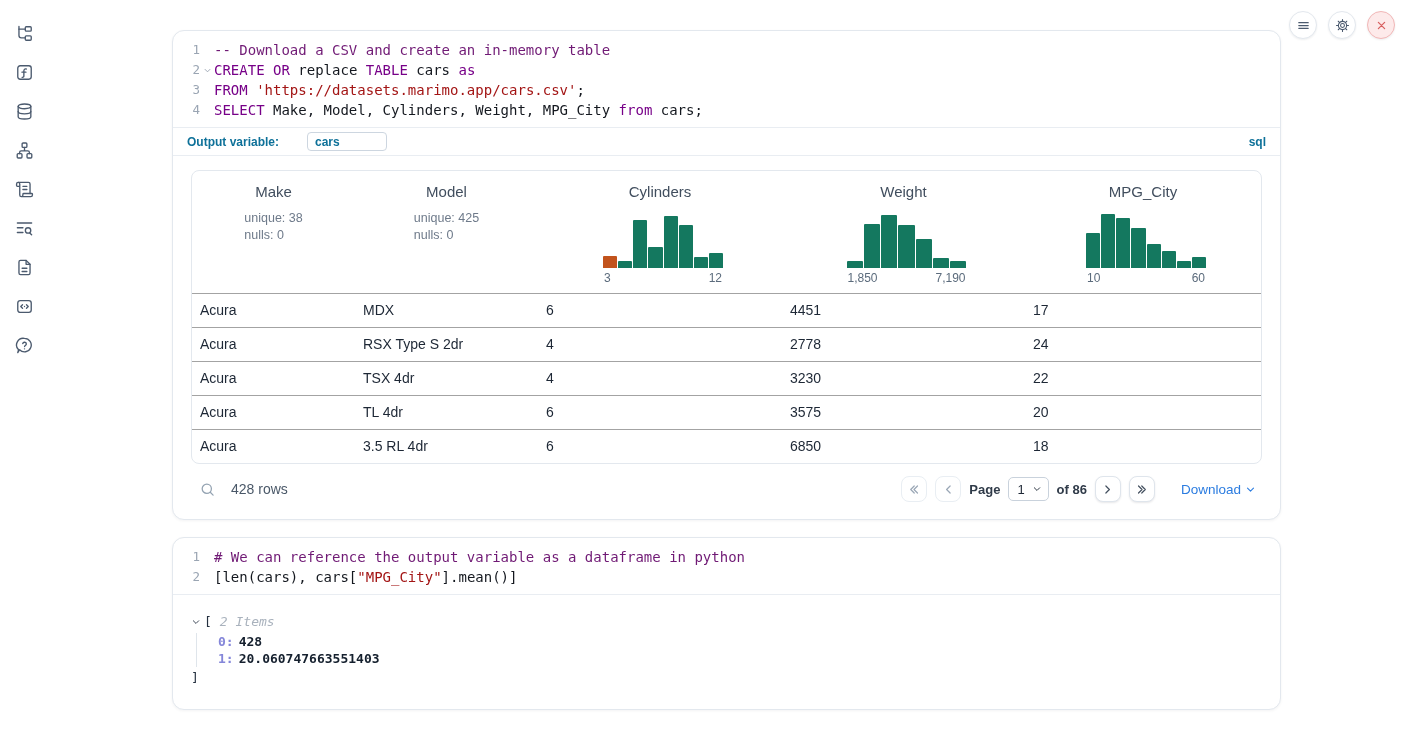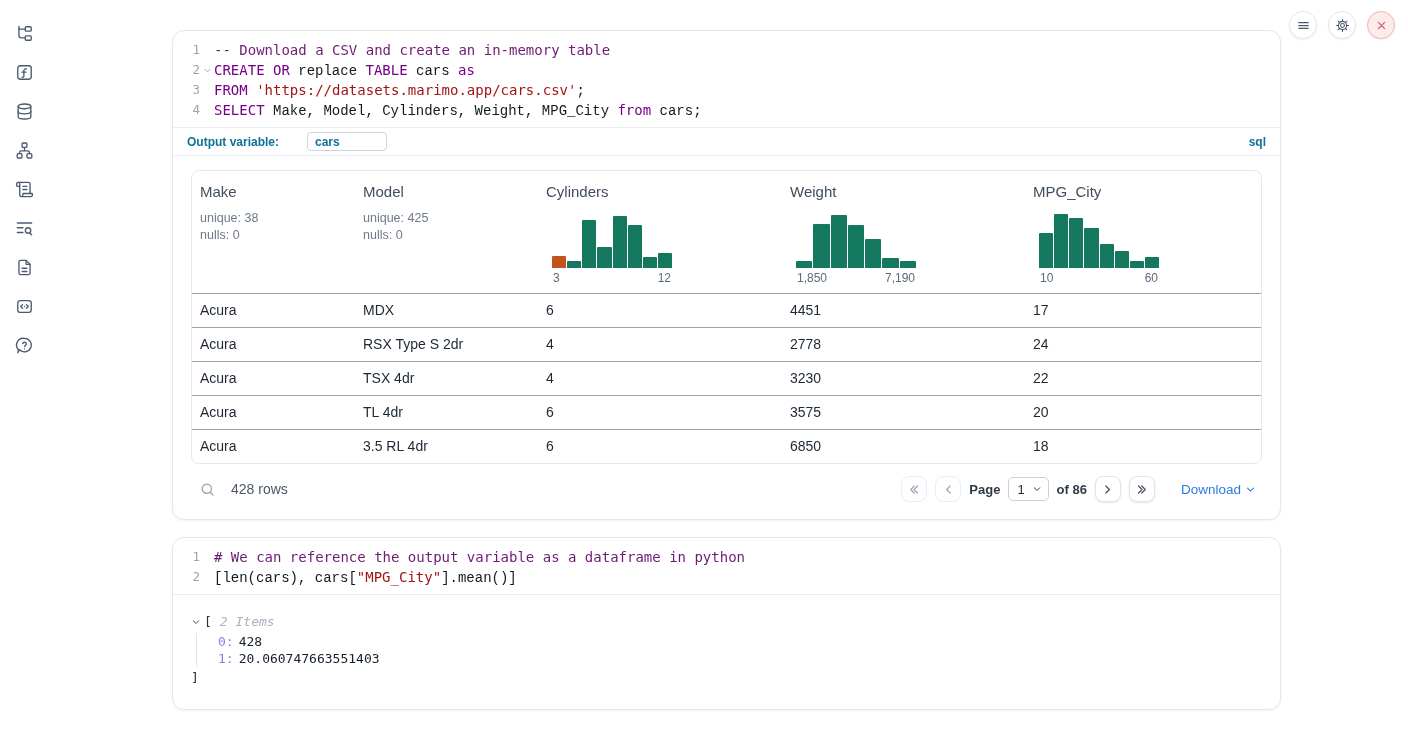--- a/index.html
+++ b/index.html
@@ -44,41 +44,41 @@
   
   .cm { padding:9px 0 7px; font-family:"DejaVu Sans Mono","Liberation Mono",monospace; font-size:14px; }
   .cm-line { display:flex; height:20px; line-height:20px; }
   .gutter { flex:0 0 27px; text-align:right; color:#9aa5b3; font-size:12.5px; }
   .fold-slot { flex:0 0 14px; display:flex; align-items:center; justify-content:center; color:#97a2b0; }
   .fold-slot svg { width:9px; height:9px; }
   .code-text { flex:1; white-space:pre; }
   .tok-com { color:#701a75; }
   .tok-kw  { color:#770088; }
   .tok-str { color:#a31515; }
-  .tok-pl  { color:#14181f;font-family:Liberation Mono, monospace; }
+  .tok-pl  { color:#14181f; }
 
   
   .sql-bar {
     display:flex; align-items:center; gap:28px;
     border-top:1px solid #e9edf2; padding:4px 14px; height:28px;
   }
   .outvar-label { font-size:12px; font-weight:700; color:#0e7199; }
   .outvar-input {
     width:80px; height:19px; border:1px solid #cdd6e0; border-radius:4px;
     font:700 12px "Liberation Sans",sans-serif; color:#0e7199; padding:0 7px; outline:none;
   }
   .lang-badge { margin-left:auto; font-size:12px; font-weight:700; color:#0e7199; }
 
   
   .output-area { border-top:1px solid #e9edf2; padding:14px 18px 17px; }
 
   
   .datatable { border:1px solid #e3e8ee; border-radius:8px; overflow:hidden; }
   .grid-cols { display:grid; grid-template-columns:163px 183px 244px 243px 1fr; }
-  .th { padding:12px 8px 8px; height:122px; display:flex; flex-direction:column; }
+  .th { padding:12px 8px 8px; height:122px; display:flex; flex-direction:column;align-items:center; }
   .th-name { font-size:15px; color:#414e5e; }
   .th-stats { margin-top:10px; font-size:12.5px; color:#6e7a8a; line-height:17px; }
   .hist-block { margin-top:auto; margin-left:6px; width:120px; }
   .hist { display:flex; align-items:flex-end; gap:1px; height:56px; }
   .hist span { flex:1; border-radius:1px 1px 0 0; }
   .hist-axis { display:flex; justify-content:space-between; font-size:12px; color:#5b6b7c; margin-top:3px; padding:0 1px; }
   .trow { border-top:1px solid #a3a3a3; }
   .td { padding:0 8px; height:33px; line-height:32px; font-size:14px; color:#1d2735; white-space:nowrap; overflow:hidden; }
 
   
@@ -104,21 +104,21 @@
   .download-btn svg { width:11px; height:11px; }
 
   
   .cell2 .output-area { padding:19px 18px 24px; }
   .tree { font-family:"DejaVu Sans Mono","Liberation Mono",monospace; font-size:13px; color:#1d2a3a; }
   .tree-head { display:flex; align-items:center; }
   .tree-head svg { width:10px; height:10px; color:#3f4a59; margin-right:3px; }
   .tree-bracket { color:#24303f; }
   .tree-items-label { margin-left:8px; font-style:italic; color:#a9b2bd; }
   .tree-body { margin:4px 0 3px 5px; border-left:1px solid #dfe5eb; padding-left:21px; }
-  .tree-entry { margin:0 0; line-height:17px; font-weight:400; }
+  .tree-entry { margin:0 0; line-height:17px; font-weight:700; }
   .tree-key { color:#8486d9; }
   .tree-val { color:#15202e; margin-left:5px; }
 </style>
 </head>
 <body>
 
 <svg width="0" height="0" style="position:absolute" aria-hidden="true">
   <defs>
     <symbol id="tree" viewBox="0 0 24 24" fill="none" stroke="currentColor" stroke-width="1.7" stroke-linecap="round" stroke-linejoin="round">
       <rect x="13" y="3.5" width="7.5" height="5.5" rx="1.2"></rect>

